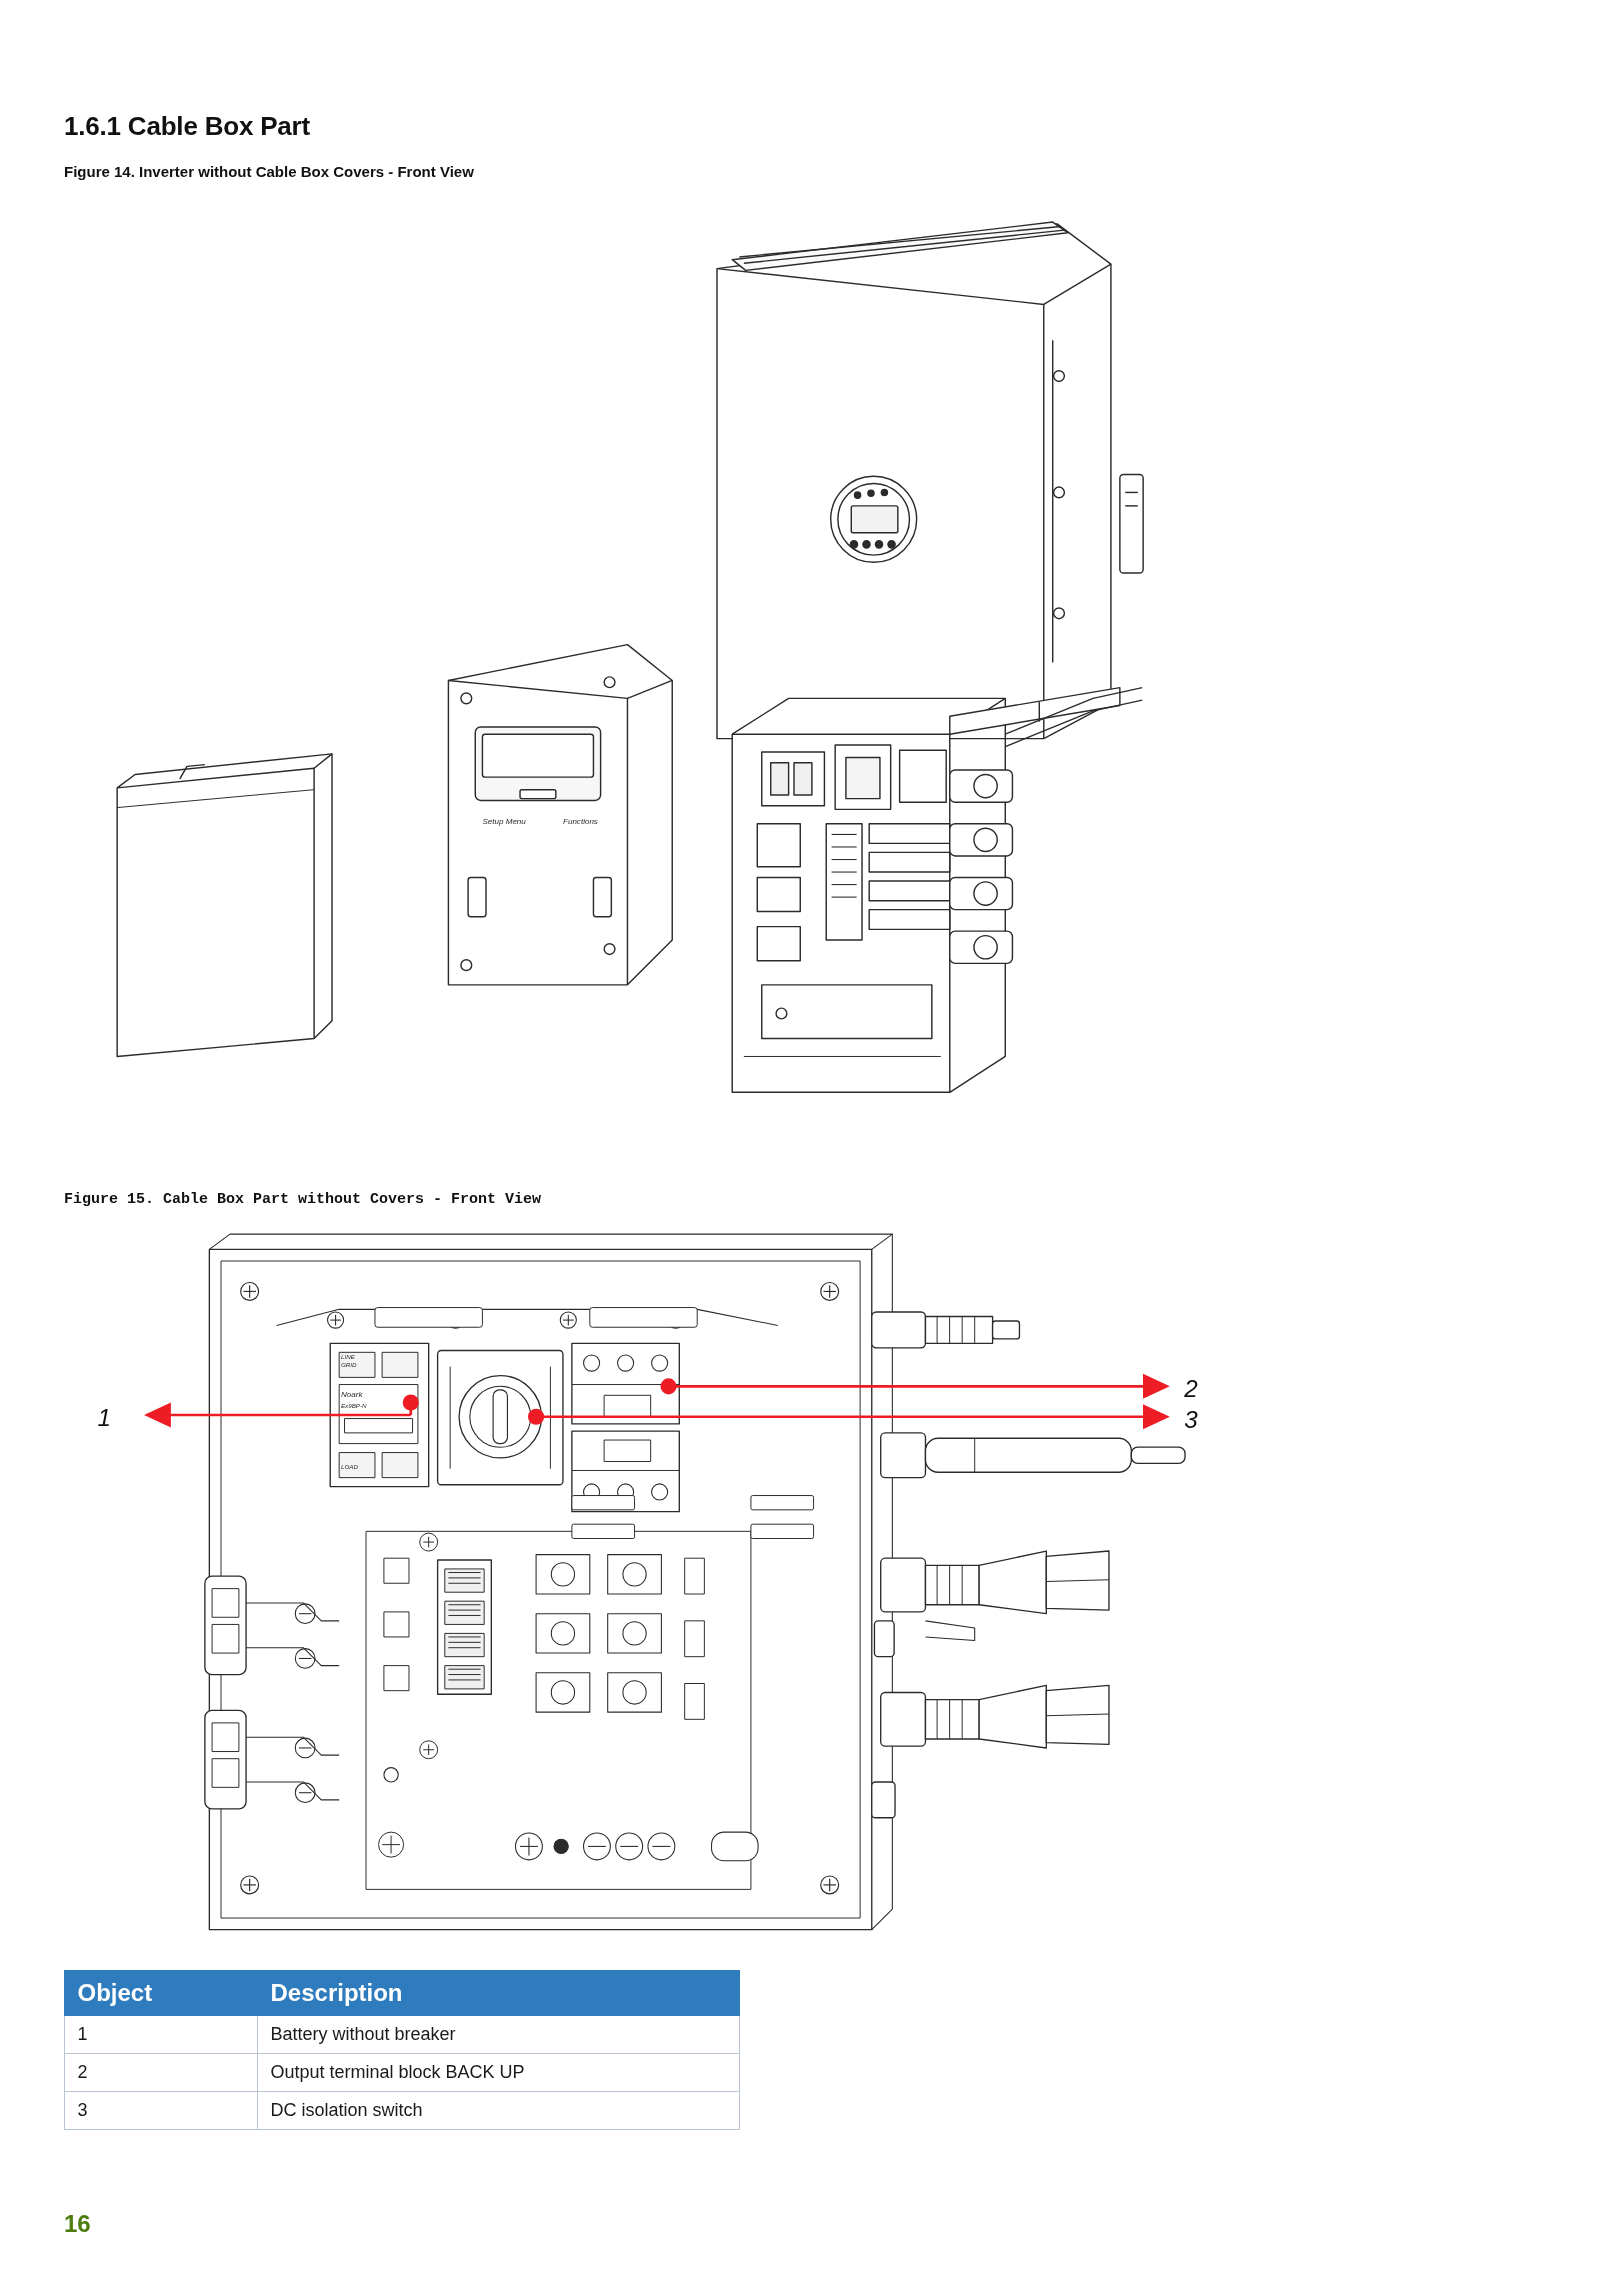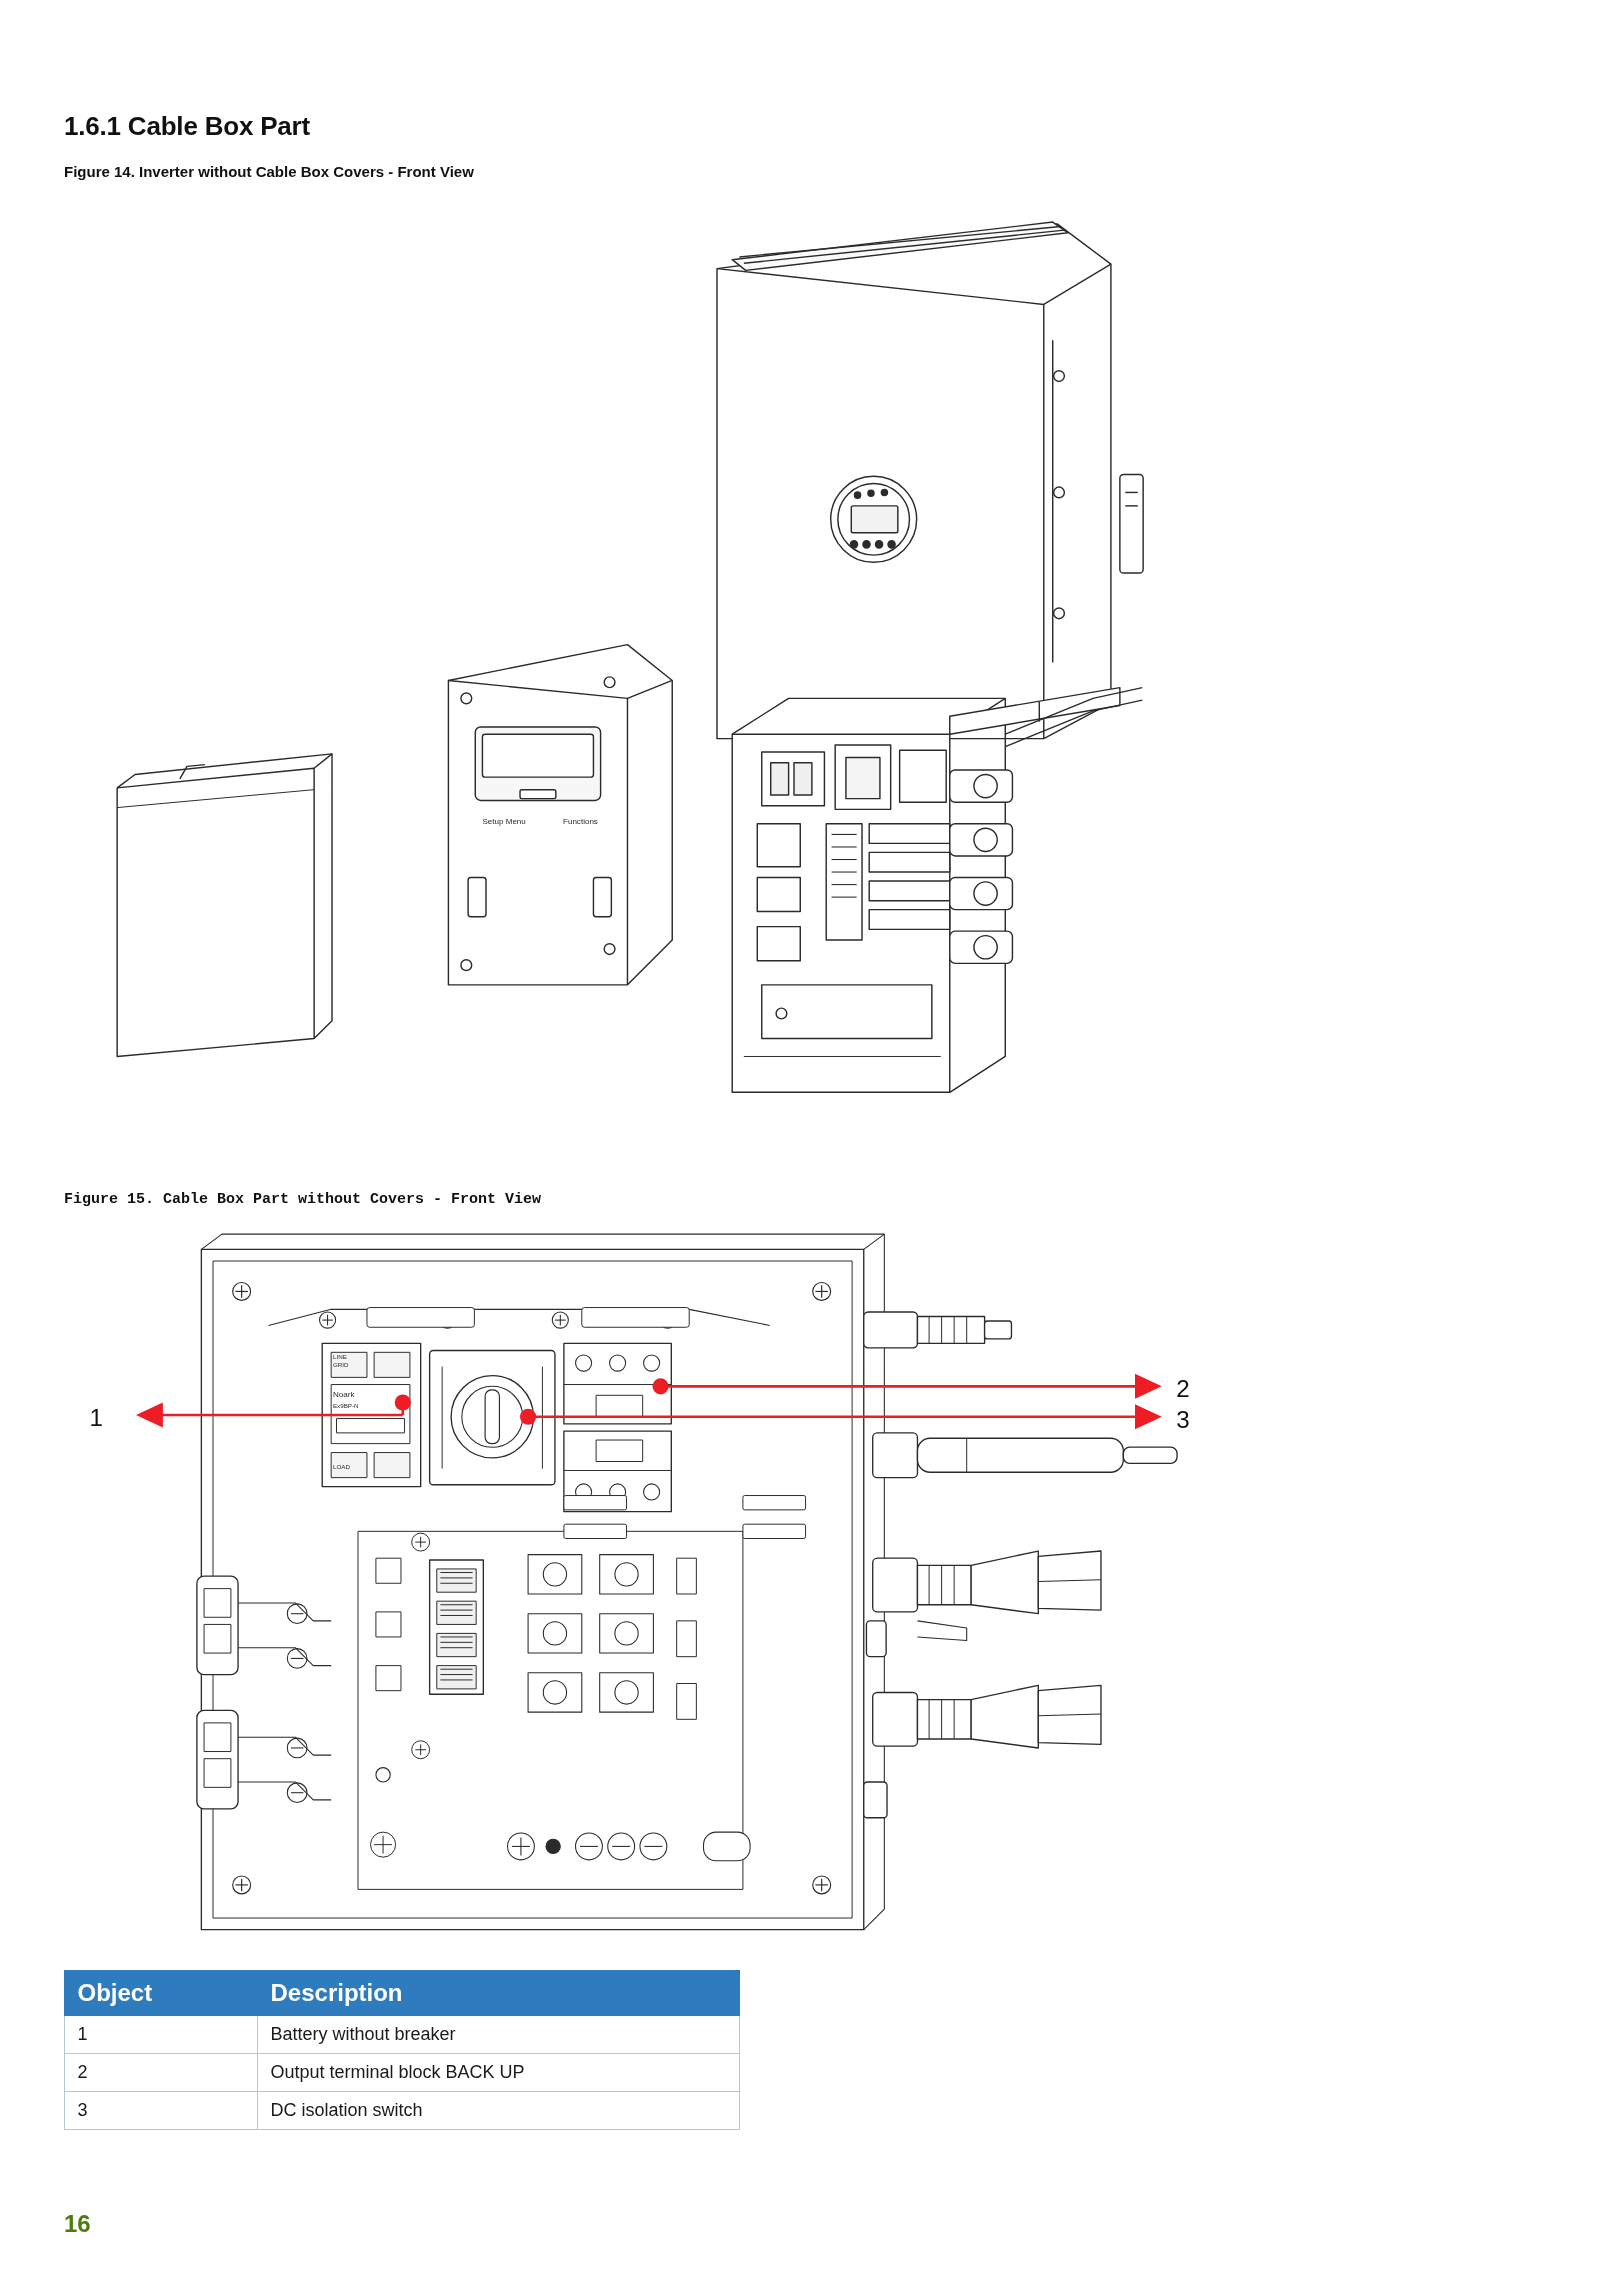--- a/index.html
+++ b/index.html
@@ -34,23 +34,24 @@
     left: 64px;
     font-size: 15px;
     font-weight: bold;
     color: #111111;
   }
   #fig14-caption { top: 163px; }
   #fig15-caption { top: 1191px; font-family: Liberation Mono, monospace; }
 
   .figure {
     position: absolute;
+    font-style: italic;
   }
   #fig14 { left: 54px; top: 197px; width: 1514px; height: 949px; }
-  #fig15 { left: 62px; top: 1227px; width: 1514px; height: 734px; }
+  #fig15 { left: 70px; top: 1227px; width: 1514px; height: 734px; }
 
   svg { display: block; }
 
   
   .spec-table {
     position: absolute;
     left: 64px;
     top: 1970px;
     width: 676px;
     border-collapse: collapse;

